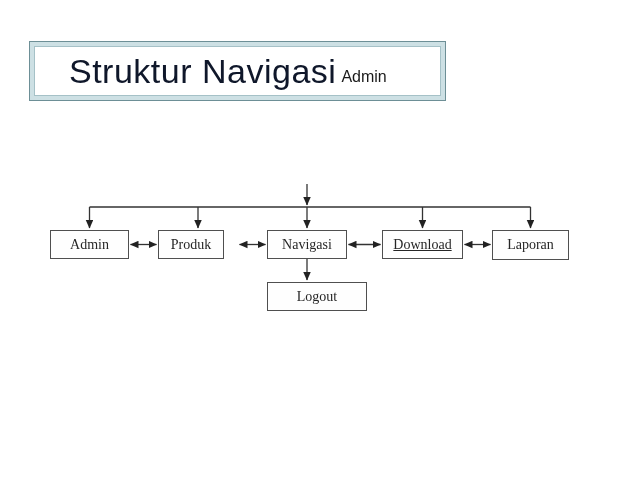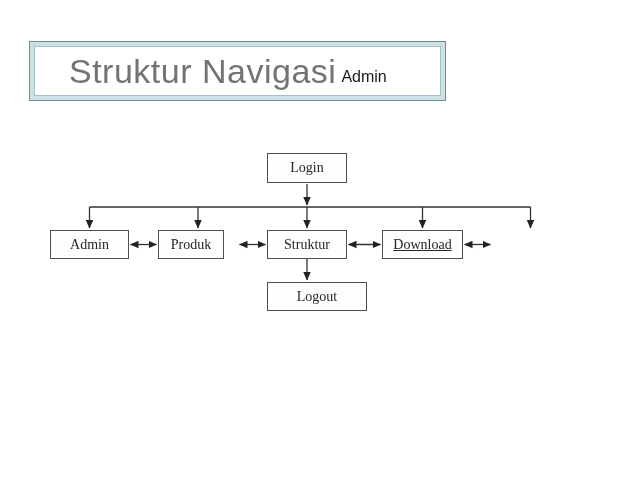--- a/index.html
+++ b/index.html
@@ -37,21 +37,21 @@
     height: 100%;
     box-sizing: border-box;
     background: #ffffff;
     border: 1px solid #a5c1c7;
     display: flex;
     align-items: center;
     padding-left: 34px;
   }
   .title-main {
     font-size: 34px;
-    color: #737373;
+    color: #0f172a;
     letter-spacing: 0.5px;
     white-space: nowrap;
   }
   .title-sub {
     font-size: 16px;
     line-height: 16px;
     color: #1a1a1a;
     align-self: flex-end;
     margin: 0 0 10px 5px;
     white-space: nowrap;
@@ -128,21 +128,21 @@
 
         <path d="M307,259 V280" marker-end="url(#ah-end)"></path>
 
         <path d="M130.5,244.5 H156.5" marker-start="url(#ah-start)" marker-end="url(#ah-end)"></path>
         <path d="M239.5,244.5 H265.5" marker-start="url(#ah-start)" marker-end="url(#ah-end)"></path>
         <path d="M348.5,244.5 H380.5" marker-start="url(#ah-start)" marker-end="url(#ah-end)"></path>
         <path d="M464.5,244.5 H490.5" marker-start="url(#ah-start)" marker-end="url(#ah-end)"></path>
       </g>
     </svg>
 
-    <div class="node node-login">Login</div>
     <div class="node node-admin">Admin</div>
     <div class="node node-produk">Produk</div>
-    <div class="node node-kategori">Struktur</div>
+    <div class="node node-kategori">Navigasi</div>
     <div class="node node-download">Download</div>
+    <div class="node node-laporan">Laporan</div>
     <div class="node node-logout">Logout</div>
 
   </div>
 </div>
 
 </body></html>

